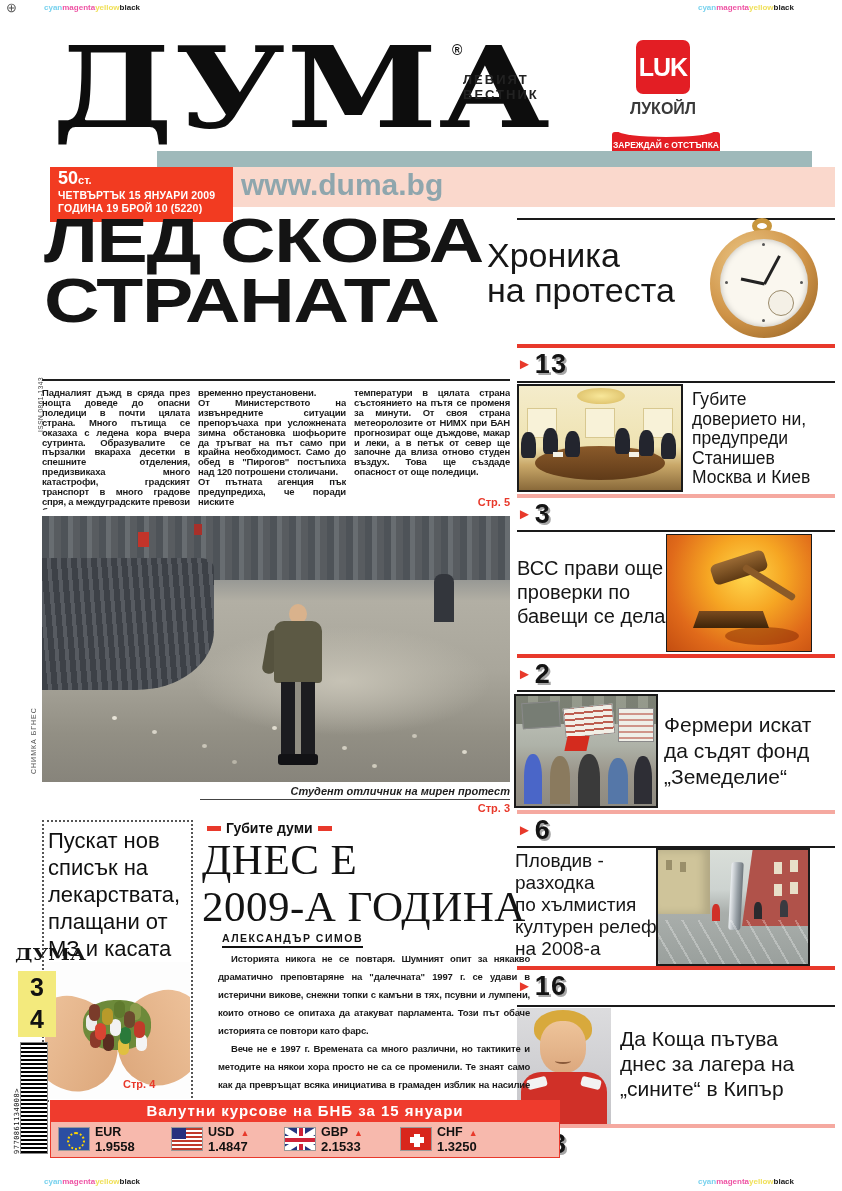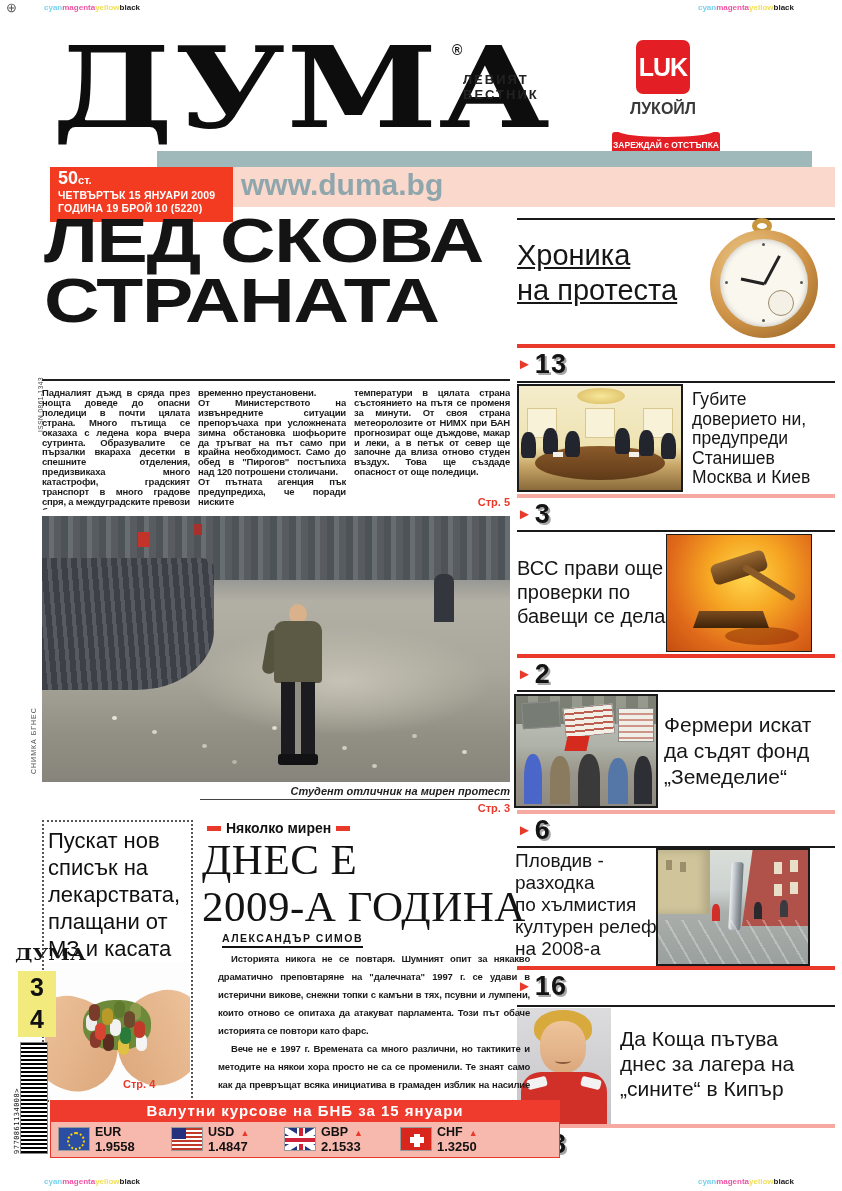--- a/index.html
+++ b/index.html
@@ -294,21 +294,21 @@
       <div class="mp-boots"></div>
     </div>
     <div class="mp-debris"></div>
   </div>
   <div class="abs photo-credit">СНИМКА БГНЕС</div>
   <div class="abs photo-caption">Студент отличник на мирен протест</div>
   <div class="abs caption-rule"></div>
   <div class="abs jump3 jump-red">Стр. 3</div>
 
   <div class="abs sb-rule" style="top:218px;"></div>
-  <div class="abs sb-title prewrap" style="left:517px;top:238px;font-size:29px;line-height:35px;text-decoration:underline;">Хроника
+  <div class="abs sb-title prewrap" style="left:487px;top:238px;font-size:34px;line-height:35px;">Хроника
 на протеста</div>
   <div class="abs watch-ill">
     <div class="w-bow"></div>
     <div class="w-ring"></div>
     <div class="w-face"></div>
     <div class="w-tick" style="left:84px;top:23px;"></div>
     <div class="w-tick" style="left:84px;top:99px;"></div>
     <div class="w-tick" style="left:47px;top:61px;"></div>
     <div class="w-tick" style="left:122px;top:61px;"></div>
     <div class="w-hand-m"></div>
@@ -424,21 +424,21 @@
 плащани от
 МЗ и касата</div>
   <div class="abs pills-ill">
     <div class="hand hand-l"></div>
     <div class="hand hand-r"></div>
     <div class="pill-base"></div>
     <div class="pill-dots"></div>
   </div>
   <div class="abs jump4 jump-red">Стр. 4</div>
 
-  <div class="abs rubric"><span class="reddash"></span><span>Няколко мирен</span><span class="reddash"></span></div>
+  <div class="abs rubric"><span class="reddash"></span><span>Губите думи</span><span class="reddash"></span></div>
   <div class="abs op-headline prewrap">ДНЕС Е
 2009-А ГОДИНА</div>
   <div class="abs op-byline">АЛЕКСАНДЪР СИМОВ</div>
   <div class="abs op-body">
     <p>Историята никога не се повтаря. Шумният опит за някакво драматично преповтаряне на "далечната" 1997 г. се удави в истерични викове, снежни топки с камъни в тях, псувни и лумпени, които отново се опитаха да атакуват парламента. Този път обаче историята се повтори като фарс.</p>
     <p>Вече не е 1997 г. Времената са много различни, но тактиките и методите на някои хора просто не са се променили. Те знаят само как да превръщат всяка инициатива в грамаден изблик на насилие и разрушение. Номерът им този път не мина. Но е жалко за всички онези, които се събраха с идеята да протестират мирно. Сега каузите им са стъпкани в софийската киша. Те бяха вкарани в сценарий, който набързо се превърна от романтична одисея във филм на ужасите. Да не говорим за организаторите, които бяха толкова сигурни, че идеите им ще увлекат цялото общество. Ето че увлякоха единствено хиляда души. Времената са много различни. Животът на хората също.</p>
   </div>
 
   <div class="abs cur-head">Валутни курсове на БНБ за 15 януари</div>
   <div class="abs cur-body">

